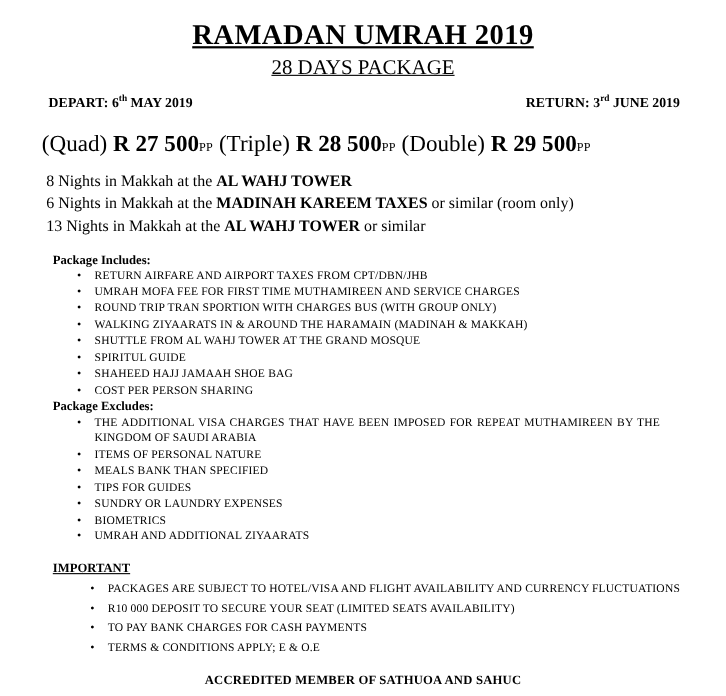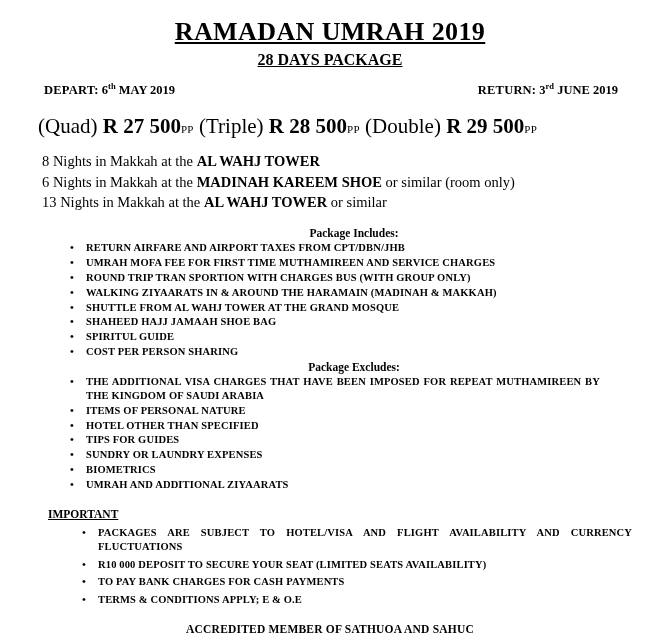--- a/index.html
+++ b/index.html
@@ -27,22 +27,22 @@
   }
   .main-title {
     font-size: 26px;
     font-weight: bold;
     letter-spacing: 0.4px;
     text-decoration: underline;
     display: inline-block;
     line-height: 1.1;
   }
   .sub-title {
-    font-size: 16px;
-    font-weight: bold;
+    font-size: 19px;
+    font-weight: normal;
     text-decoration: underline;
     display: inline-block;
     margin-top: 4px;
     line-height: 1.15;
   }
   .depart-return {
     display: flex;
     justify-content: space-between;
     margin: 12px 42px 0 44px;
     font-size: 12.5px;
@@ -76,35 +76,33 @@
   .nights .hotel { font-weight: bold; }
 
   .section {
     margin: 14px 0 0 48px;
     font-size: 11px;
   }
   .section-head {
     font-weight: bold;
     font-size: 11.5px;
     margin-bottom: 2px;
-    text-align: center;
   }
   ul.bullets {
     list-style: none;
     margin: 0;
     padding: 0;
   }
   ul.bullets li {
     position: relative;
     padding-left: 38px;
     margin: 0 0 1px 0;
     font-size: 10.5px;
     line-height: 1.32;
     letter-spacing: 0.15px;
-    font-weight: bold;
   }
   ul.bullets li::before {
     content: "\2022";
     position: absolute;
     left: 22px;
     top: -1px;
     font-size: 11px;
   }
   ul.bullets li.justified {
     text-align: justify;
@@ -165,47 +163,47 @@
     <span class="amount">R 28 500</span><span class="pp">PP</span>
     <span class="bracket">(Double)</span>
     <span class="amount">R 29 500</span><span class="pp">PP</span>
   </div>
 
   <div class="nights">
     <div>
       <span>8 Nights in Makkah at the </span><span class="hotel">AL WAHJ TOWER</span><span></span>
     </div>
     <div>
-      <span>6 Nights in Makkah at the </span><span class="hotel">MADINAH KAREEM SHOE</span><span> or similar (room only)</span>
+      <span>6 Nights in Makkah at the </span><span class="hotel">MADINAH KAREEM TAXES</span><span> or similar (room only)</span>
     </div>
     <div>
       <span>13 Nights in Makkah at the </span><span class="hotel">AL WAHJ TOWER</span><span> or similar</span>
     </div>
   </div>
 
   <div class="section">
     <div class="section-head">Package Includes:</div>
     <ul class="bullets">
       <li>RETURN AIRFARE AND AIRPORT TAXES FROM CPT/DBN/JHB</li>
       <li>UMRAH MOFA FEE FOR FIRST TIME MUTHAMIREEN AND SERVICE CHARGES</li>
       <li>ROUND TRIP TRAN SPORTION WITH CHARGES BUS (WITH GROUP ONLY)</li>
       <li>WALKING ZIYAARATS IN &amp; AROUND THE HARAMAIN (MADINAH &amp; MAKKAH)</li>
       <li>SHUTTLE FROM AL WAHJ TOWER AT THE GRAND MOSQUE</li>
+      <li>SPIRITUL GUIDE</li>
       <li>SHAHEED HAJJ JAMAAH SHOE BAG</li>
-      <li>SPIRITUL GUIDE</li>
       <li>COST PER PERSON SHARING</li>
     </ul>
   </div>
 
   <div class="section" style="margin-top:2px;">
     <div class="section-head">Package Excludes:</div>
     <ul class="bullets">
       <li class="justified">THE ADDITIONAL VISA CHARGES THAT HAVE BEEN IMPOSED FOR REPEAT MUTHAMIREEN BY THE KINGDOM OF SAUDI ARABIA</li>
       <li>ITEMS OF PERSONAL NATURE</li>
-      <li>HOTEL OTHER THAN SPECIFIED</li>
+      <li>MEALS BANK THAN SPECIFIED</li>
       <li>TIPS FOR GUIDES</li>
       <li>SUNDRY OR LAUNDRY EXPENSES</li>
       <li>BIOMETRICS</li>
       <li>UMRAH AND ADDITIONAL ZIYAARATS</li>
     </ul>
   </div>
 
   <div class="important-head">IMPORTANT</div>
   <div class="important-wrap">
     <ul class="bullets">

